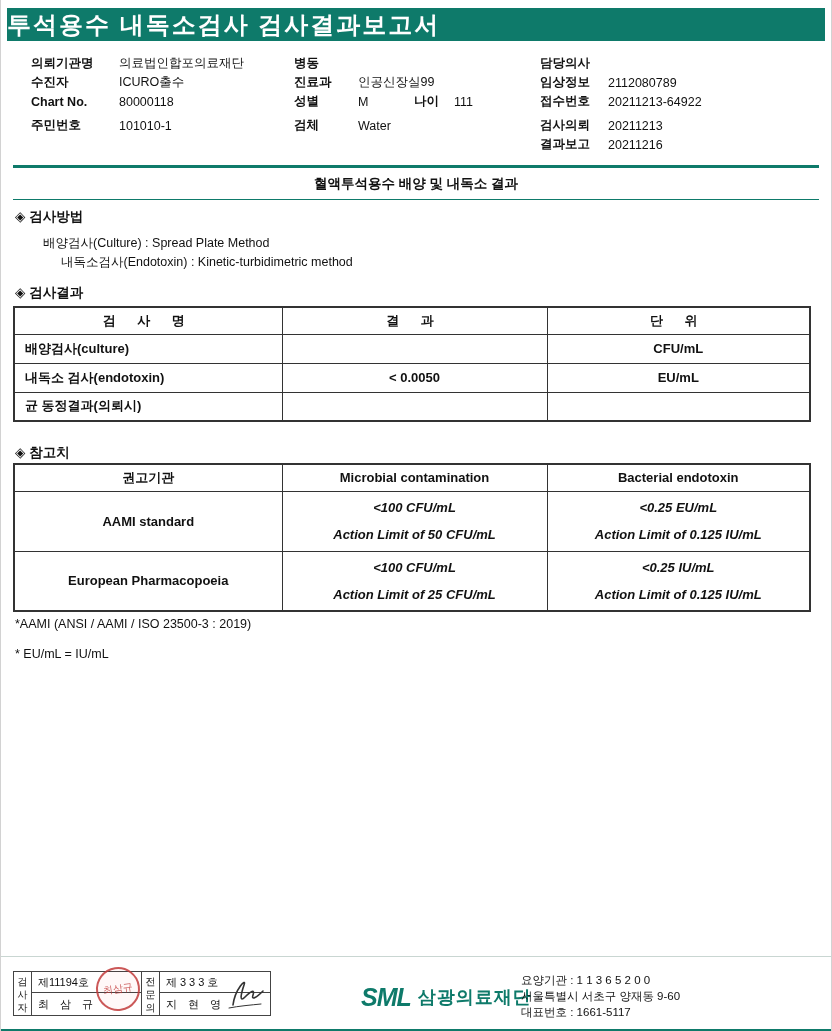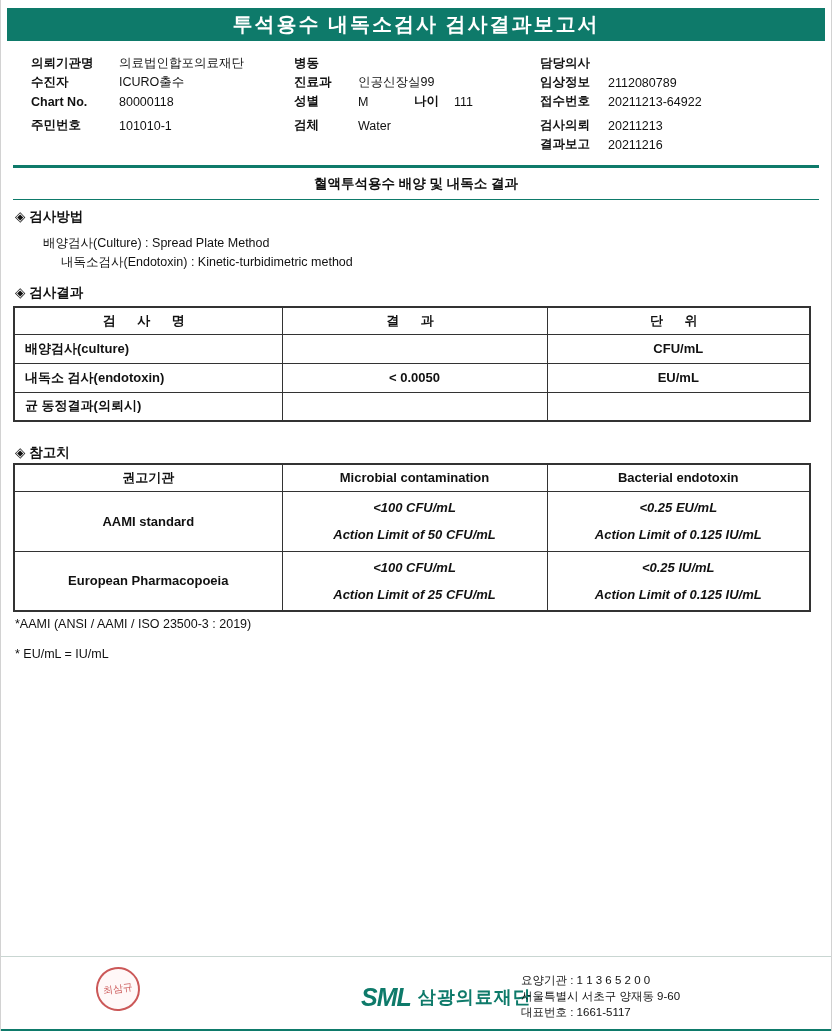--- a/index.html
+++ b/index.html
@@ -4,21 +4,21 @@
 <style>
   :root { --accent:#0e7a6a; --stamp:#c23b3b; }
   * { margin:0; padding:0; box-sizing:border-box; }
   body { background:#e9e9e9; font-family:"Liberation Sans","DejaVu Sans",sans-serif; color:#111; }
   .page { position:relative; width:832px; height:1031px; margin:0 auto; background:#fff;
           border-left:1px solid #d2d2d2; border-right:1px solid #d2d2d2; overflow:hidden; }
   .bottom-edge { position:absolute; left:0; right:0; bottom:0; height:2px; background:var(--accent); }
 
   
   .banner { position:absolute; left:6px; right:6px; top:8px; height:33px; background:var(--accent);
-            color:#fff; text-align:center; line-height:33px; font-size:20px; font-weight:bold; letter-spacing:2px; }
+            color:#fff; text-align:left; line-height:33px; font-size:24px; font-weight:bold; letter-spacing:2px; }
 
   
   .info { position:absolute; top:54px; left:0; right:0; font-size:12.5px; }
   .icol { position:absolute; top:0; }
   .icol1 { left:30px;  width:262px; }
   .icol2 { left:293px; width:208px; }
   .icol3 { left:503px; width:322px;margin-left:36px; }
   .irow { display:flex; height:19px; align-items:center; }
   .icol1 .irow:nth-child(4), .icol2 .irow:nth-child(4), .icol3 .irow:nth-child(4) { margin-top:5px; }
   .ilabel { font-weight:bold; flex:0 0 88px; }
@@ -233,20 +233,36 @@
         </td>
       </tr>
     </tbody>
   </table>
 
   <div class="fn fn1">*AAMI (ANSI / AAMI / ISO 23500-3 : 2019)</div>
   <div class="fn fn2">* EU/mL = IU/mL</div>
 
   <div class="footer-line"></div>
 
+  <div class="stampbox">
+    <div class="vlabel">검사자</div>
+    <div class="cert">
+      <div class="no">제11194호</div>
+      <div class="nm">최 삼 규</div>
+    </div>
+    <div class="vlabel">전문의</div>
+    <div class="cert">
+      <div class="no sp">제333호</div>
+      <div class="nm">지 현 영</div>
+      <svg class="sig" width="42" height="38" viewBox="0 0 42 38">
+        <path d="M8 30 C10 14, 22 2, 19 10 C16 19, 14 28, 20 22 C26 16, 30 14, 28 20 C26 26, 32 22, 38 16" fill="none" stroke="#333" stroke-width="1.6" stroke-linecap="round"></path>
+        <path d="M4 33 C14 31, 26 30, 36 29" fill="none" stroke="#333" stroke-width="1" stroke-linecap="round"></path>
+      </svg>
+    </div>
+  </div>
   <div class="stamp">최삼규</div>
 
   <div class="sml">
     <span class="sml-mark">SML</span>
     <span class="sml-name">삼광의료재단</span>
   </div>
 
   <div class="orgtext">
     <div>요양기관 : 1 1 3 6 5 2 0 0</div>
     <div>서울특별시 서초구 양재동 9-60</div>

